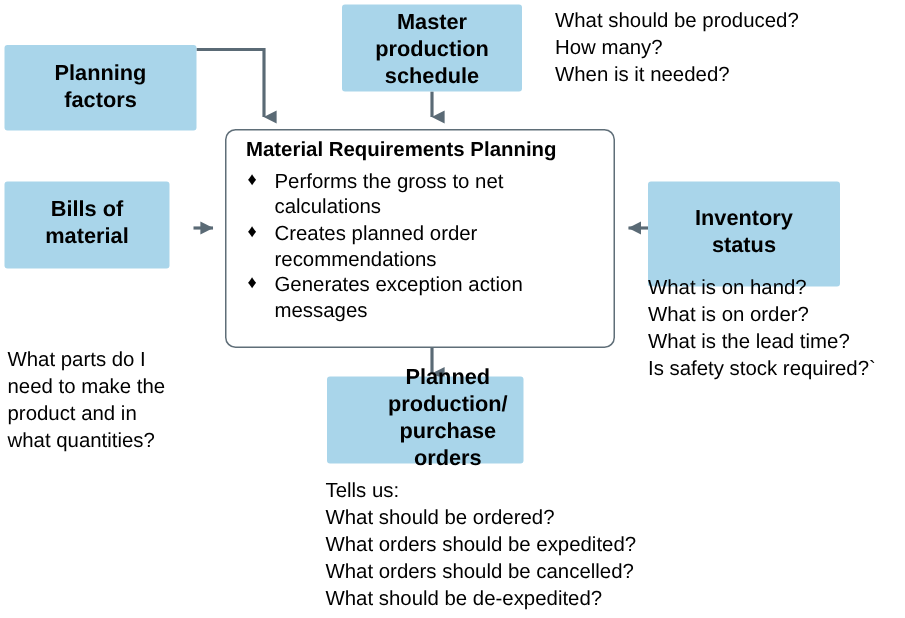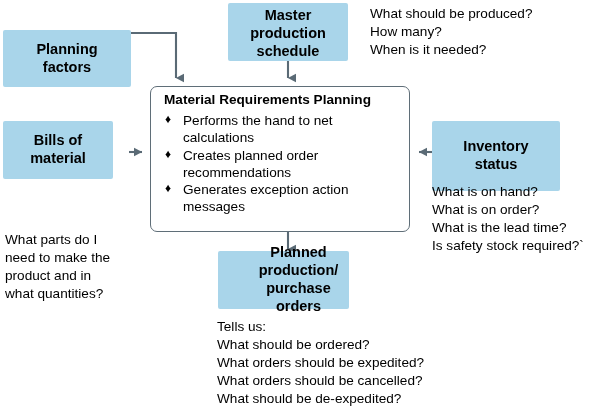--- a/index.html
+++ b/index.html
@@ -151,21 +151,21 @@
     <span style="white-space:pre-line">Planned
 production/
 purchase orders</span>
   </div>
 
   <div class="mrp-box">
     <div class="mrp-title">Material Requirements Planning</div>
     <div class="mrp-list">
       <div class="mrp-item">
         <span class="bullet">♦</span>
-        <span>Performs the hand to net calculations</span>
+        <span>Performs the gross to net calculations</span>
       </div>
       <div class="mrp-item">
         <span class="bullet">♦</span>
         <span>Creates planned order recommendations</span>
       </div>
       <div class="mrp-item">
         <span class="bullet">♦</span>
         <span>Generates exception action messages</span>
       </div>
     </div>

